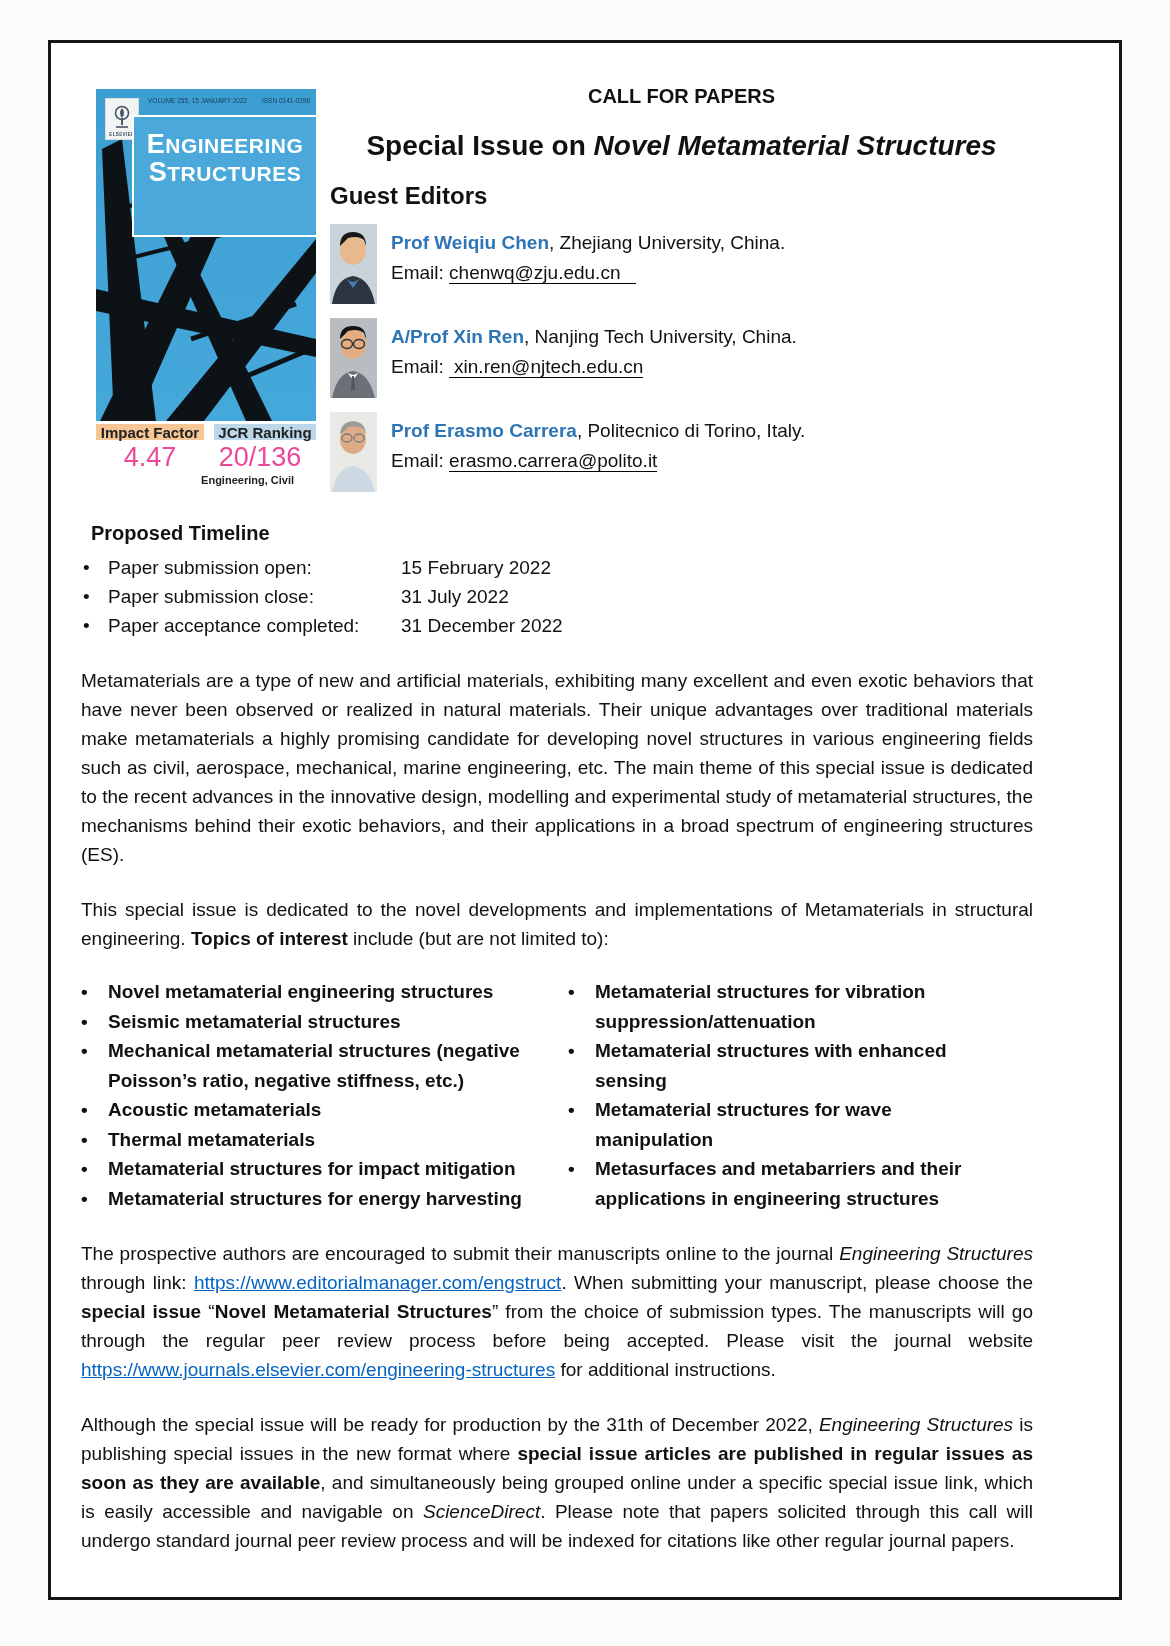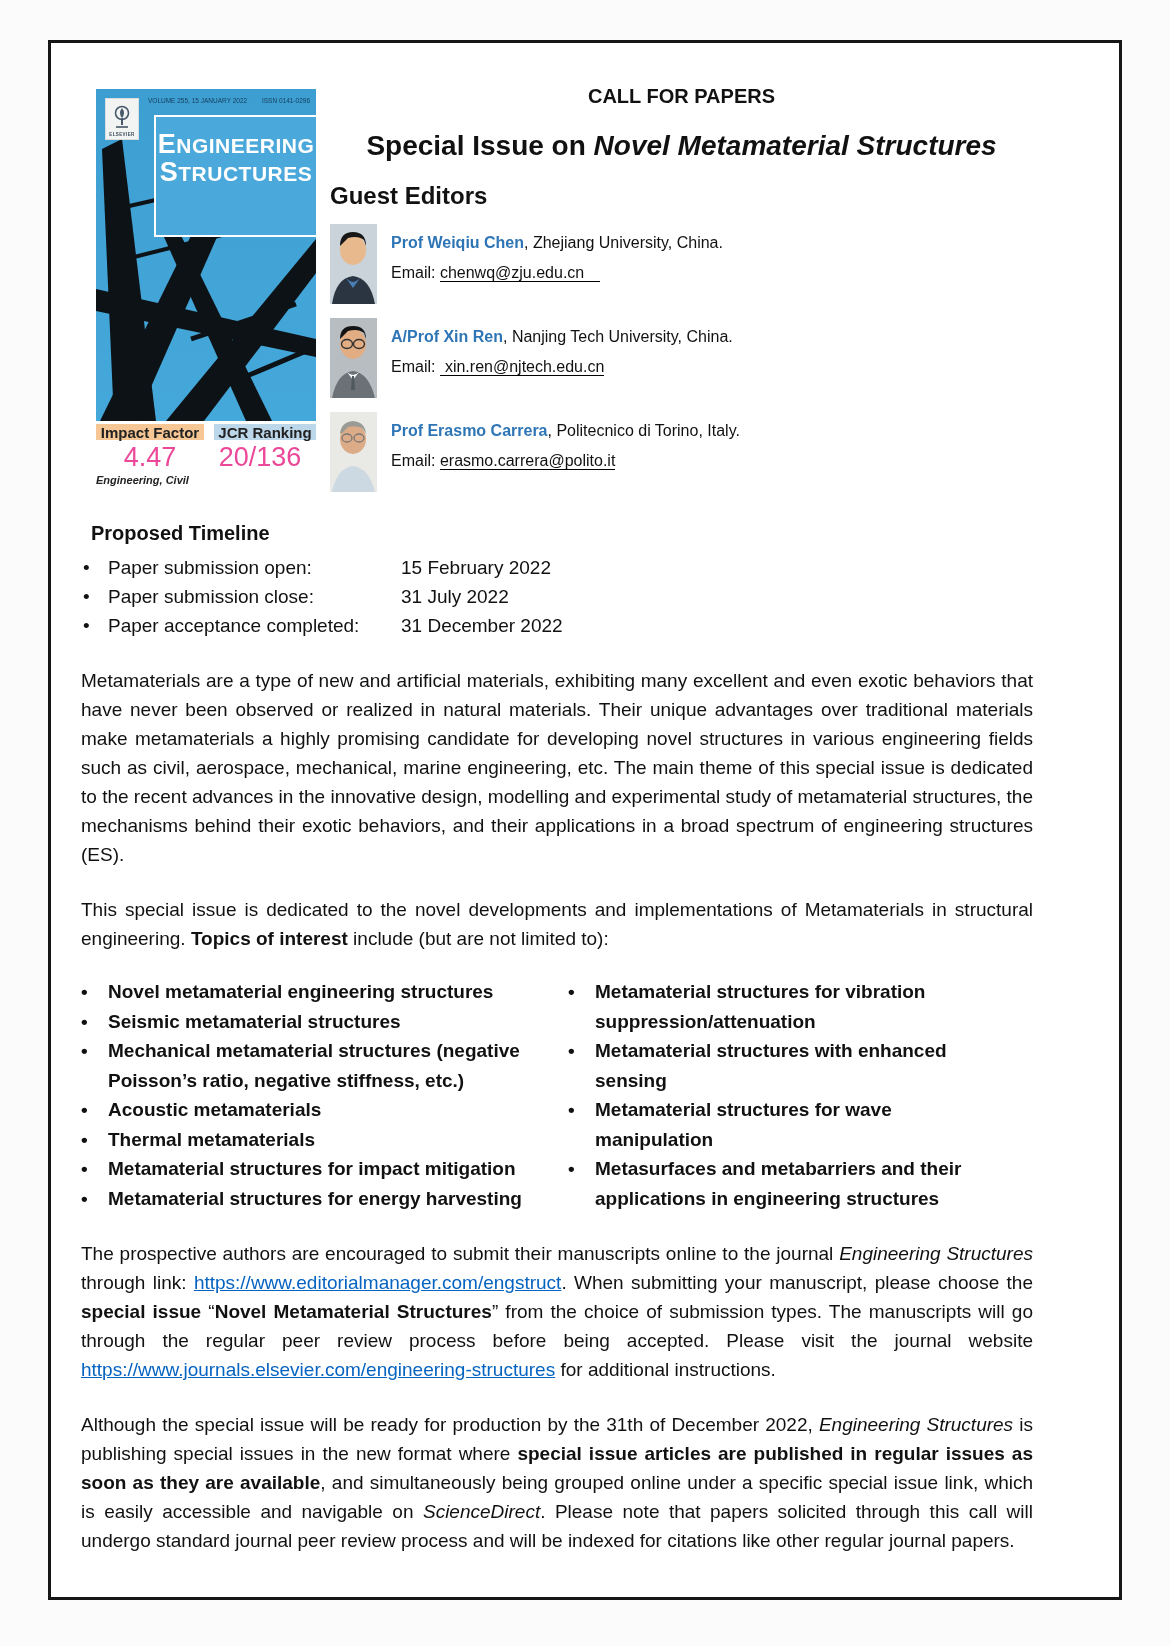--- a/index.html
+++ b/index.html
@@ -16,46 +16,46 @@
   .cover-block{flex:0 0 220px;margin-left:15px;}
   .cover{position:relative;width:220px;height:332px;background:linear-gradient(180deg,#3d9ed2,#45a8da);overflow:hidden;}
   .cover svg.bridge{position:absolute;inset:0;}
   .elsevier{position:absolute;left:9px;top:9px;width:34px;height:42px;background:#f2f4f4;
             display:flex;flex-direction:column;align-items:center;justify-content:flex-end;
             padding-bottom:2px;border:1px solid #d8dde0;}
   .elsevier .tree{width:20px;height:26px;margin-bottom:1px;}
   .elsevier .els-txt{font-size:4.5px;letter-spacing:.4px;color:#3a4a58;font-weight:bold;}
   .cover-meta{position:absolute;top:8px;left:52px;right:6px;display:flex;justify-content:space-between;
               font-size:6.5px;color:#17405e;white-space:nowrap;}
-  .title-box{position:absolute;top:26px;right:0;width:162px;height:122px;background:var(--coverbox);
+  .title-box{position:absolute;top:26px;right:0;width:184px;height:122px;background:var(--coverbox);
              border:2px solid #fff;border-right:none;padding-top:14px;text-align:center;}
   .title-box .tl{color:#fff;font-weight:bold;font-size:21px;line-height:26px;letter-spacing:.5px;}
   .title-box .tl::first-letter{font-size:27px;}
   .metrics{width:220px;margin-top:3px;}
   .metric-heads{display:flex;}
   .metric-heads div{height:16px;display:flex;align-items:center;justify-content:center;
                     font-weight:bold;font-size:15px;color:#222;}
   .mh-if{flex:0 0 108px;background:var(--impact);}
   .mh-jcr{flex:1;background:var(--jcr);margin-left:10px;}
   .metric-vals{display:flex;margin-top:2px;}
   .metric-vals div{display:flex;align-items:center;justify-content:center;font-size:27px;color:#ec4899;}
   .mv-if{flex:0 0 108px;}
   .mv-jcr{flex:1;}
-  .metric-cat{margin-top:1px;padding-right:22px;font-size:11px;font-weight:bold;
-              font-style:italic;color:#222;}
+  .metric-cat{margin-top:1px;text-align:right;padding-right:22px;font-size:11px;font-weight:bold;
+              color:#222;}
   
   .head-col{flex:1;margin-left:14px;}
   .cfp{ text-align:center;font-weight:bold;font-size:20px;margin-top:-4px;}
   .si{ text-align:center;font-weight:bold;font-size:28px;margin-top:22px;}
   .si .it{font-style:italic;}
   .ge-heading{font-weight:bold;font-size:24px;margin-top:20px;}
   .editor{display:flex;margin-top:12px;}
   .photo{flex:0 0 47px;height:80px;margin-top:2px;}
   .photo svg{width:47px;height:80px;display:block;}
-  .ed-text{margin-left:14px;padding-top:6px;font-size:16px;line-height:30px;}
+  .ed-text{margin-left:14px;padding-top:6px;font-size:19px;line-height:30px;}
   .ed-name{color:var(--nameblue);font-weight:bold;}
   .email{border-bottom:1.5px solid #000;}
   .email.tail{padding-right:16px;}
   .email.lead{padding-left:5px;}
   
   .timeline{margin-top:30px;}
   .tl-heading{font-weight:bold;font-size:20px;margin-left:10px;margin-bottom:8px;}
   .tl-row{display:flex;font-size:19px;line-height:29px;}
   .tl-bullet{flex:0 0 27px;text-align:left;padding-left:2px;}
   .tl-label{flex:0 0 293px;}

